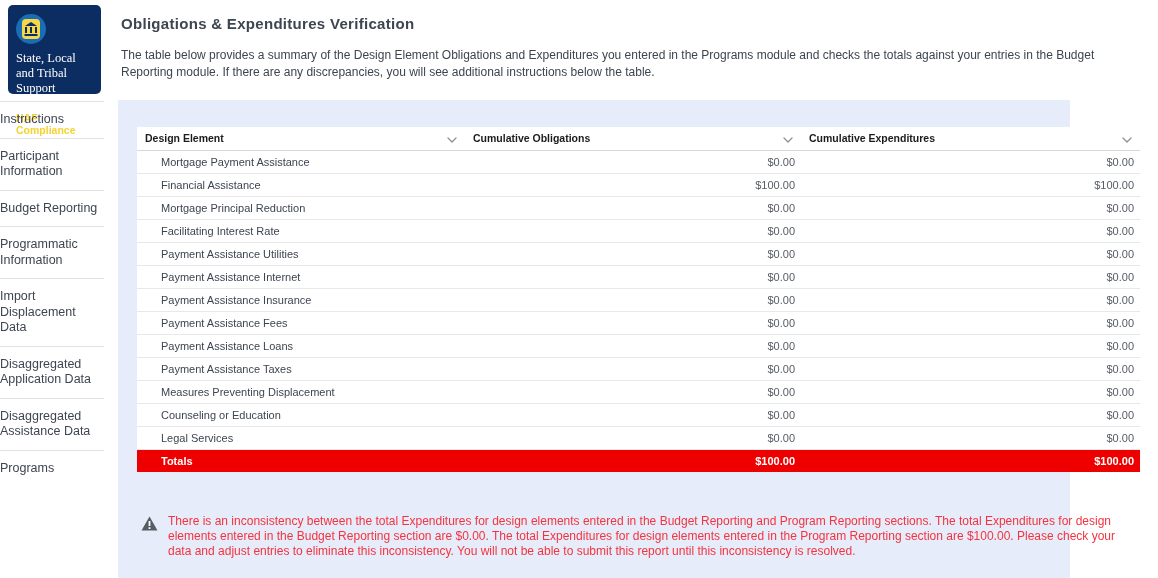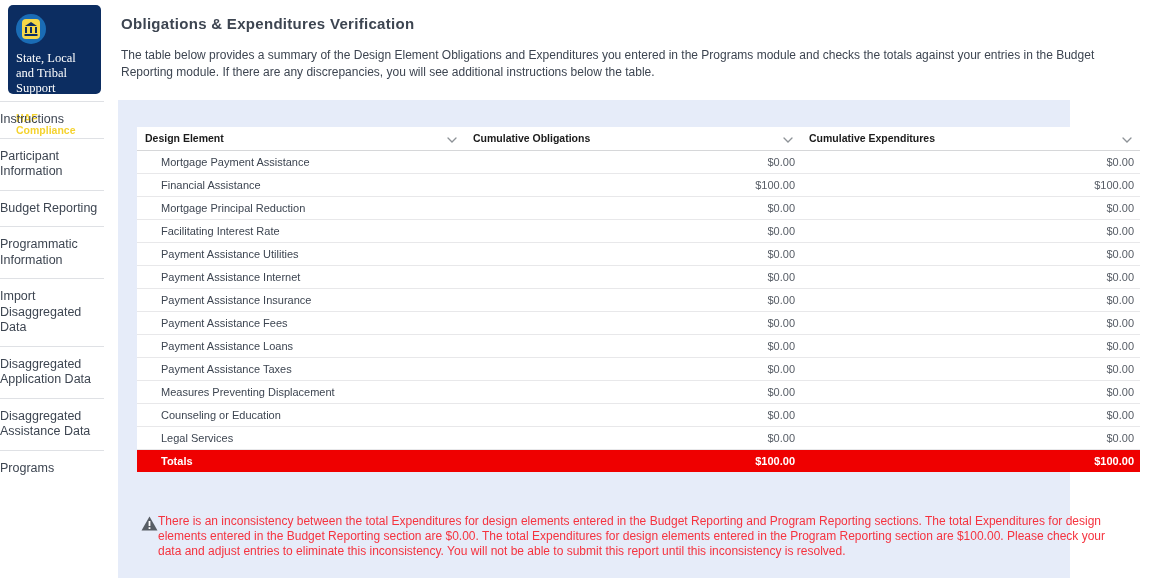--- a/index.html
+++ b/index.html
@@ -38,21 +38,21 @@
        border-bottom:1px solid #d6d7d9; font-size:10.5px; cursor:pointer; }
   th .chev { float:right; color:#8d9297; margin-top:1px; }
   td { padding:5px 24px; color:#3d4551; border-bottom:1px solid #e8e8ea;
        height:22px; white-space:nowrap; overflow:hidden; }
   td.num { text-align:right; padding-right:6px; color:#565c65; }
   tr.totals td { background:#ef0000; color:#ffffff; font-weight:bold; border-bottom:none; }
   tr.totals td.num { color:#ffffff; }
 
   
   .warning { position:absolute; left:23px; top:414px; width:990px; display:flex;
-             align-items:flex-start; }
+             align-items:flex-start; gap:10px; }
   .warning-icon { flex:0 0 auto; margin-top:2px; }
   .warning-text { color:#f5333f; font-size:12px; line-height:15px; width:972px; }
 </style>
 </head>
 <body>
 
 <div class="logo-card">
   <div class="logo-badge">
     <svg width="20" height="20" viewBox="0 0 20 20">
       <rect x="1" y="0" width="18" height="20" rx="4" fill="#f5d748"></rect>
@@ -67,21 +67,21 @@
   </div>
   <div class="logo-title">State, Local and Tribal Support</div>
   <div class="logo-subtitle">HAF Compliance</div>
 </div>
 
 <nav class="sidebar-nav">
     <div class="sidebar-item">Instructions</div>
     <div class="sidebar-item">Participant Information</div>
     <div class="sidebar-item">Budget Reporting</div>
     <div class="sidebar-item">Programmatic Information</div>
-    <div class="sidebar-item">Import Disaggregated Data</div>
+    <div class="sidebar-item">Import Displacement Data</div>
     <div class="sidebar-item">Disaggregated Application Data</div>
     <div class="sidebar-item">Disaggregated Assistance Data</div>
     <div class="sidebar-item">Programs</div>
   </nav>
 
 <h1 class="page-title">Obligations &amp; Expenditures Verification</h1>
 <p class="page-desc">The table below provides a summary of the Design Element Obligations and Expenditures you entered in the Programs module and checks the totals against your entries in the Budget Reporting module. If there are any discrepancies, you will see additional instructions below the table.</p>
 
 <div class="panel">
 

